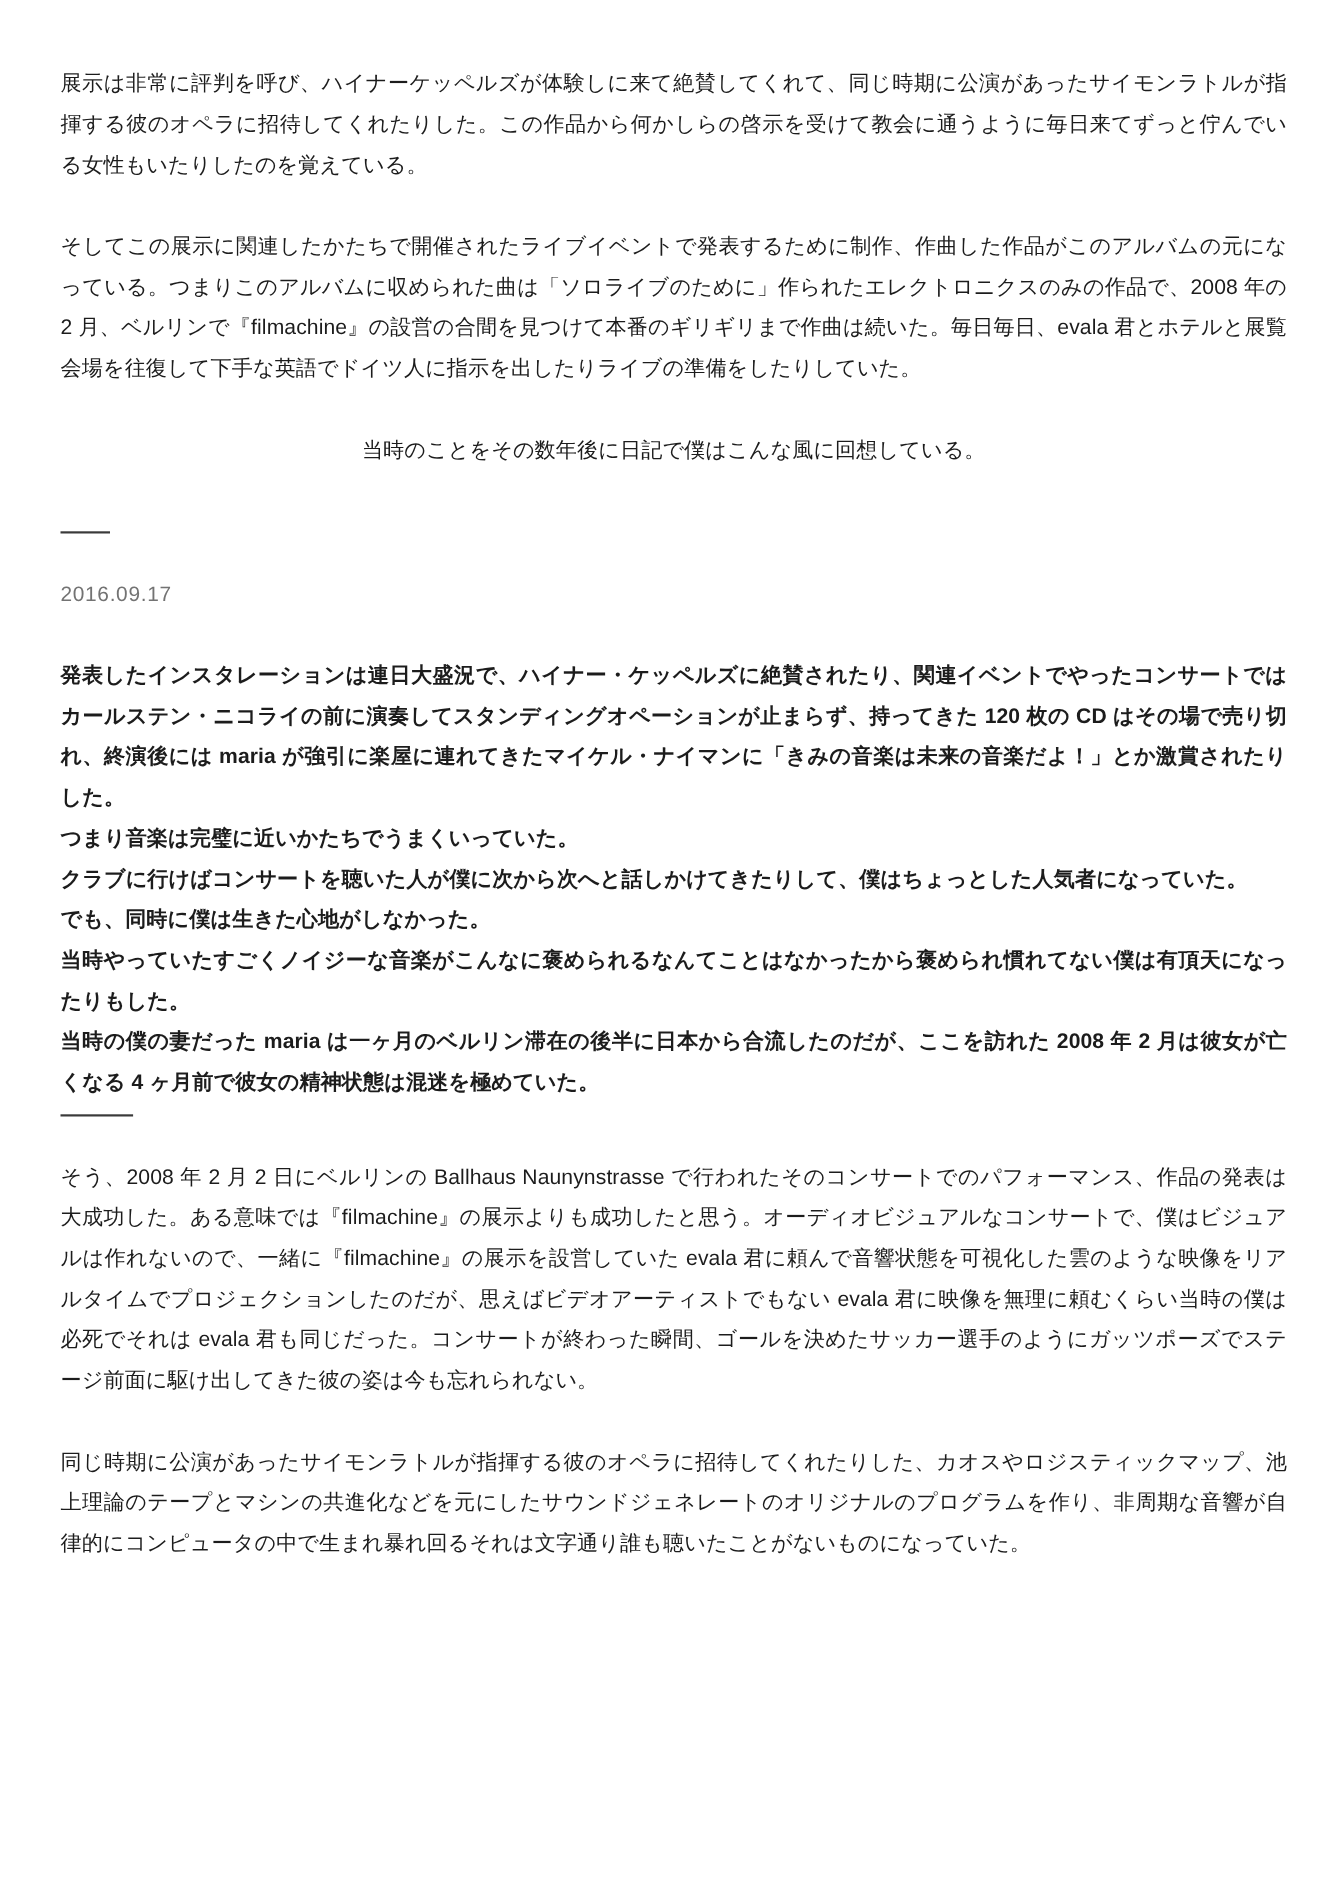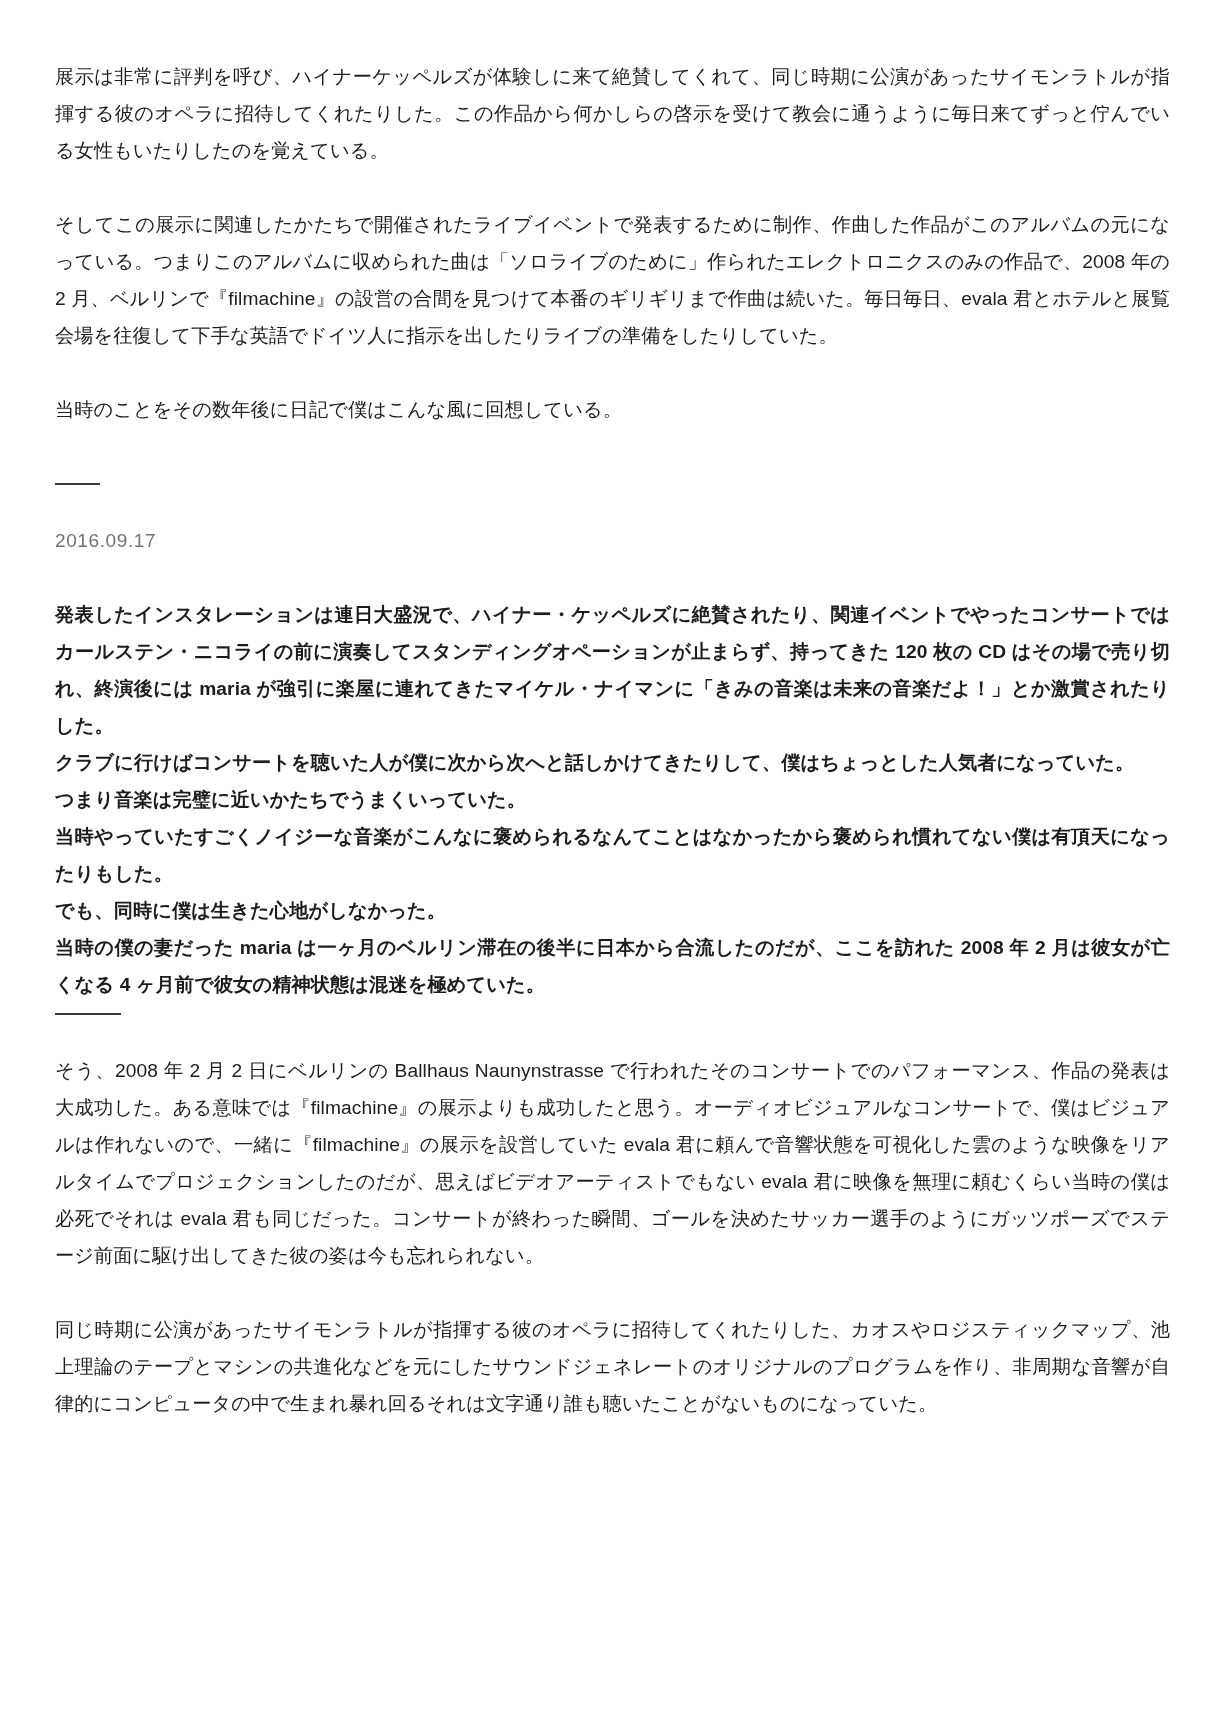--- a/index.html
+++ b/index.html
@@ -30,21 +30,21 @@
     margin: 0 0 0 0;
     font-size: 19.2px;
     line-height: 37px;
     letter-spacing: 0.1px;
     text-align: justify;
     text-justify: inter-character;
     word-break: break-all;
     color: #1c1c1c;
   }
   p.para.nojust {
-    text-align: left;
+    text-align: center;
   }
   .gap-lg { height: 37px; }
   .gap-sm { height: 18px; }
   .gap-xs { height: 10px; }
 
   .rule {
     height: 0;
     border: 0;
     border-top: 2px solid #3a3a3a;
     margin: 0;
@@ -81,24 +81,24 @@
     <hr class="rule short">
 
     <div class="gap-lg"></div>
 
     <div class="date-line">2016.09.17</div>
 
     <div class="gap-lg"></div>
 
     <section class="diary-block">
       <p class="para">発表したインスタレーションは連日大盛況で、ハイナー・ケッペルズに絶賛されたり、関連イベントでやったコンサートではカールステン・ニコライの前に演奏してスタンディングオペーションが止まらず、持ってきた 120 枚の CD はその場で売り切れ、終演後には maria が強引に楽屋に連れてきたマイケル・ナイマンに「きみの音楽は未来の音楽だよ！」とか激賞されたりした。</p>
+      <p class="para nojust">つまり音楽は完璧に近いかたちでうまくいっていた。</p>
       <p class="para nojust">クラブに行けばコンサートを聴いた人が僕に次から次へと話しかけてきたりして、僕はちょっとした人気者になっていた。</p>
-      <p class="para nojust">つまり音楽は完璧に近いかたちでうまくいっていた。</p>
+      <p class="para nojust">でも、同時に僕は生きた心地がしなかった。</p>
       <p class="para">当時やっていたすごくノイジーな音楽がこんなに褒められるなんてことはなかったから褒められ慣れてない僕は有頂天になったりもした。</p>
-      <p class="para nojust">でも、同時に僕は生きた心地がしなかった。</p>
       <p class="para">当時の僕の妻だった maria は一ヶ月のベルリン滞在の後半に日本から合流したのだが、ここを訪れた 2008 年 2 月は彼女が亡くなる 4 ヶ月前で彼女の精神状態は混迷を極めていた。</p>
     </section>
 
     <div class="gap-xs"></div>
 
     <hr class="rule long">
 
     <div class="gap-lg"></div>
 
     <section>

